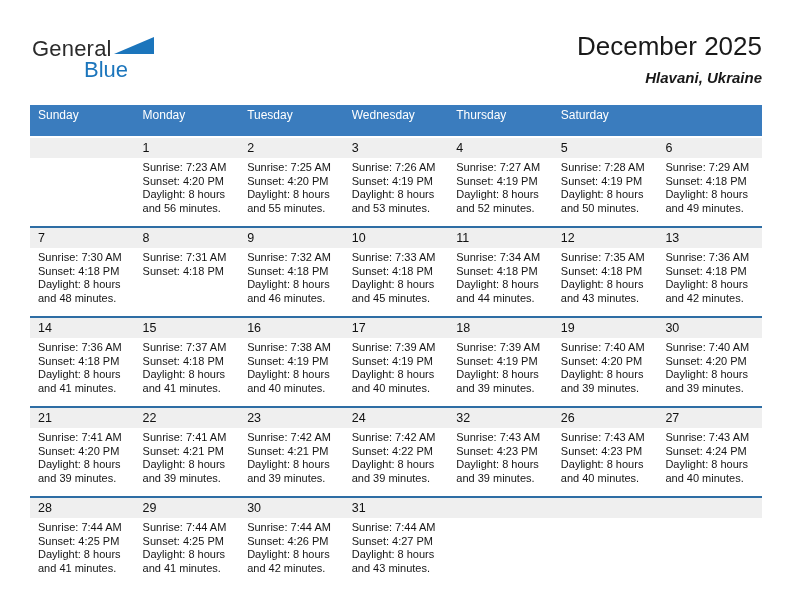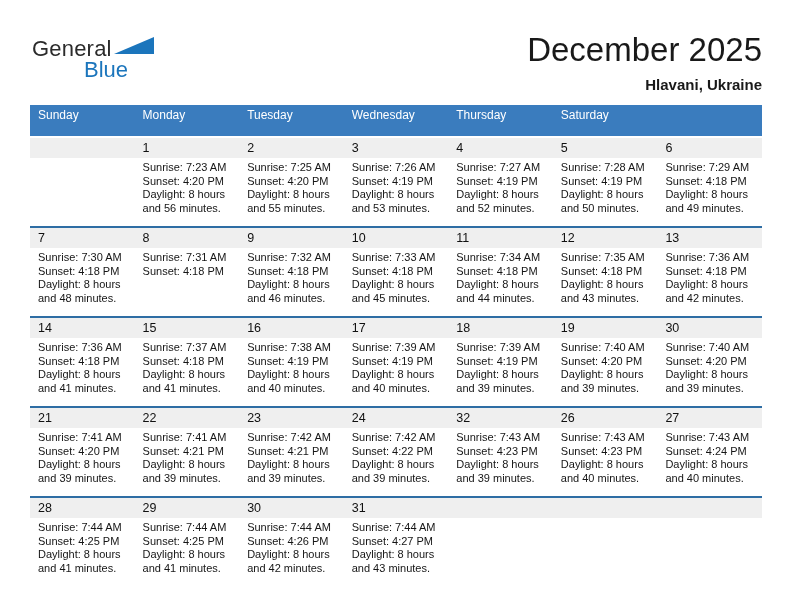--- a/index.html
+++ b/index.html
@@ -9,22 +9,22 @@
     position:relative; width:792px; height:612px; background:#fff;
     margin:0 auto; overflow:hidden;
   }
   
   .logo { position:absolute; left:32px; top:36px; width:130px; }
   .logo-top { display:flex; align-items:flex-end; }
   .logo-general { font-size:22px; color:#2b2b2b; letter-spacing:0.2px; line-height:1; }
   .logo-tri { margin-left:2px; margin-bottom:1px; }
   .logo-blue { font-size:22px; line-height:0.95; color:var(--logo-blue,#1b75bc); margin-left:52px; }
   .titles { position:absolute; right:30px; top:32px; text-align:right; }
-  .cal-title { font-size:33px; color:#191919; line-height:1.1; }
-  .cal-location { font-size:15px; font-weight:bold; color:#191919; margin-top:8px; }
+  .cal-title { font-size:26px; color:#191919; line-height:1.1; }
+  .cal-location { font-size:15px; font-weight:bold; color:#191919; margin-top:8px;font-style:italic; }
 
   
   .calendar { position:absolute; left:30px; right:30px; top:105px; }
   .weekday-row {
     display:grid; grid-template-columns:repeat(7,1fr);
     background:var(--header-bg,#3a7cbe); height:31px; margin-bottom:2px;
   }
   .weekday {
     color:#ffffff; font-size:12px; line-height:21px; padding-left:8px;
     overflow:hidden; white-space:nowrap;

